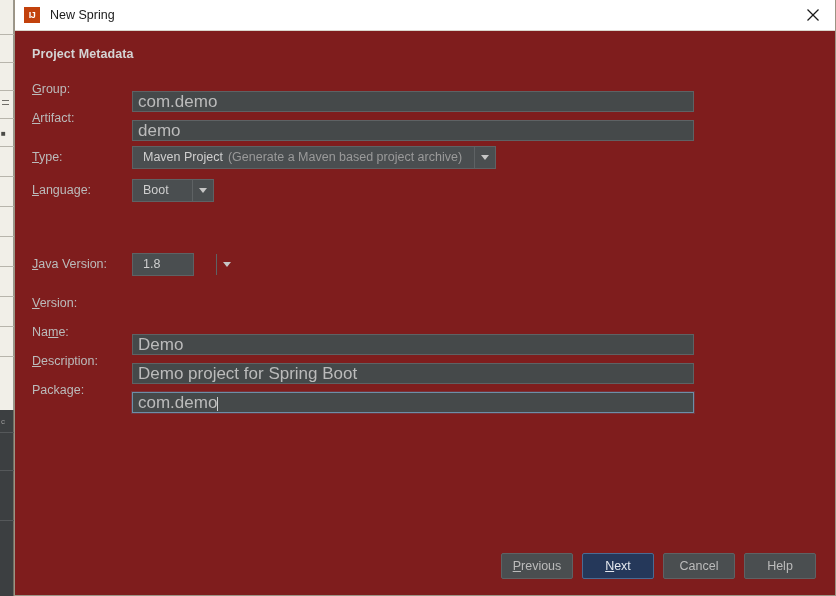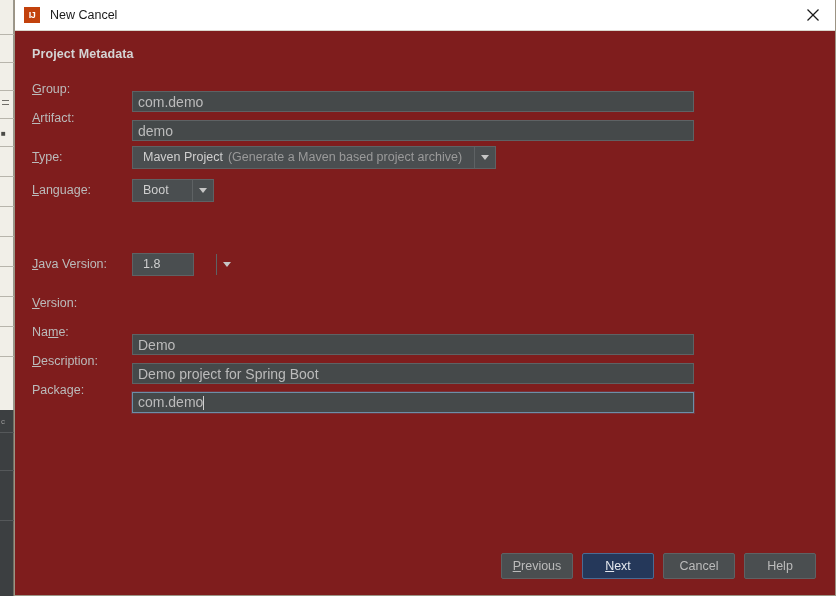--- a/index.html
+++ b/index.html
@@ -112,21 +112,21 @@
     white-space: nowrap;
   }
   .form-label u { text-decoration: underline; }
 
   
   .text-field {
     height: 21px;
     background: #45494a;
     border: 1px solid #5e6264;
     color: #bbbbbb;
-    font-size: 14px;
+    font-size: 17px;
     font-family: "Liberation Sans", sans-serif;
     padding: 0 5px;
     line-height: 19px;
     outline: none;
     margin-top: 25px;
   }
   .text-field.wide { width: 562px; }
   .text-field.focused {
     border: 1px solid #6c8ea8;
     background: #45494a;
@@ -222,21 +222,21 @@
   <div class="bg-strip-dark-line" style="top:432px"></div>
   <div class="bg-strip-dark-line" style="top:470px"></div>
   <div class="bg-strip-dark-line" style="top:520px"></div>
   <div class="bg-glyph" style="top:418px;color:#9a9a9a">c</div>
 </div>
 
 <div id="dialog">
 
   <div id="titlebar">
     <div id="app-icon">IJ</div>
-    <div id="title-text">New Cancel</div>
+    <div id="title-text">New Spring</div>
     <div id="close-button">
       <svg width="14" height="14" viewBox="0 0 14 14" aria-hidden="true">
         <line x1="1.5" y1="1.5" x2="12.5" y2="12.5" stroke="#1a1a1a" stroke-width="1.2"></line>
         <line x1="12.5" y1="1.5" x2="1.5" y2="12.5" stroke="#1a1a1a" stroke-width="1.2"></line>
       </svg>
     </div>
   </div>
 
   <div id="content">
 

